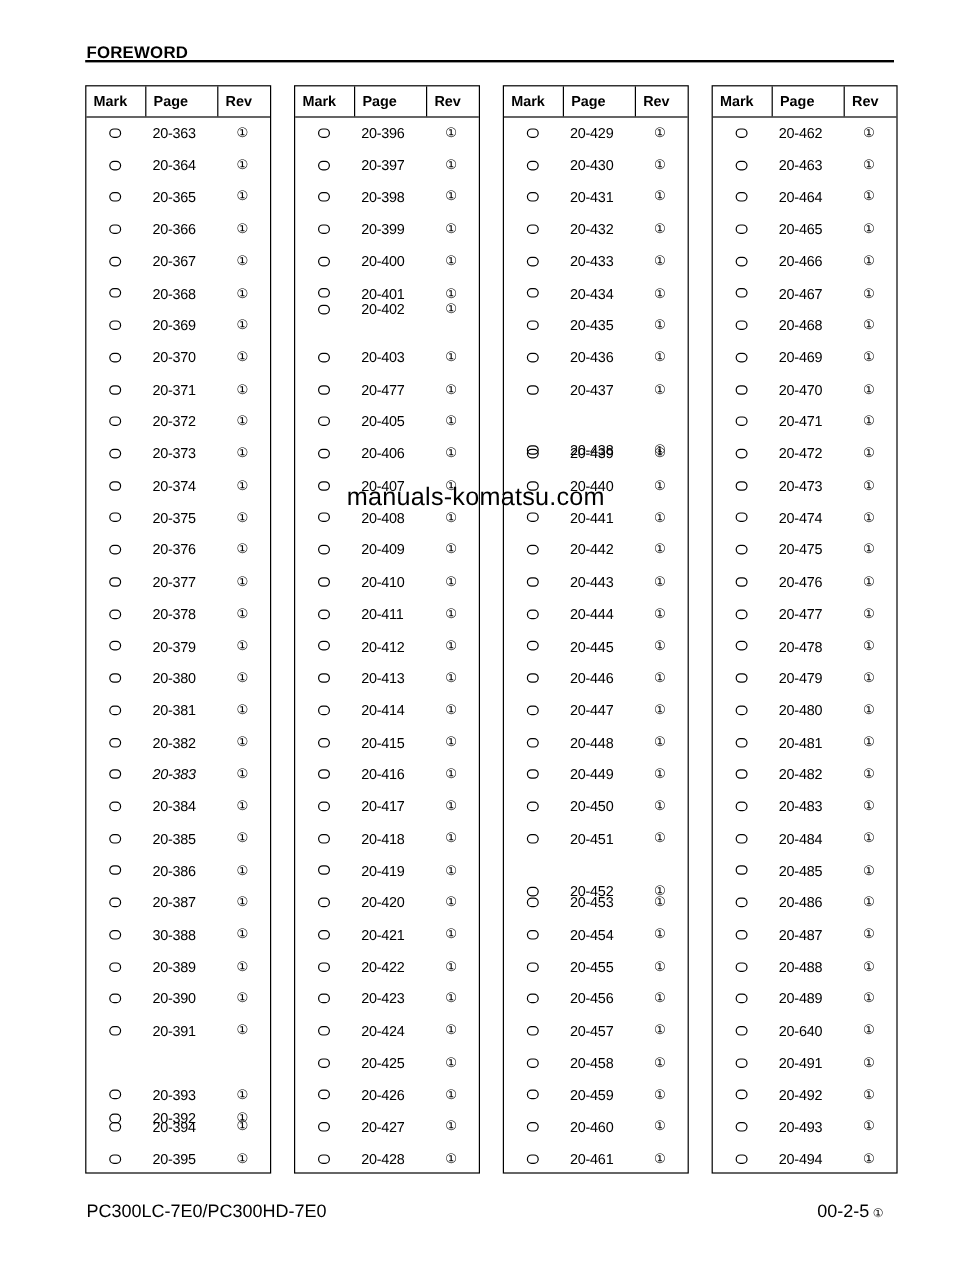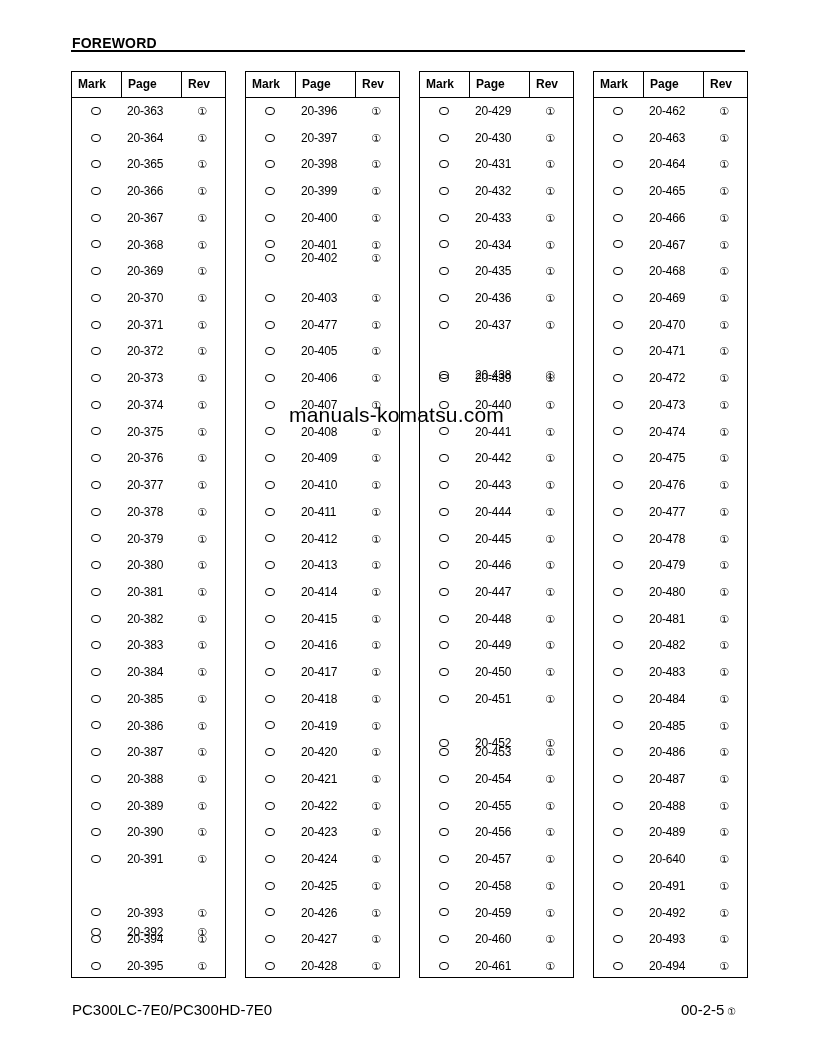--- a/index.html
+++ b/index.html
@@ -131,21 +131,21 @@
         <div class="row" style="top: 483.96px;">
           <span class="mk"><span class="circ"></span></span>
           <span class="pg">20-381</span>
           <span class="rv">①</span>
         </div>
         <div class="row" style="top: 510.68px;">
           <span class="mk"><span class="circ"></span></span>
           <span class="pg">20-382</span>
           <span class="rv">①</span>
         </div>
-        <div class="row" style="top: 537.4px;">
+        <div class="row" style="top: 537.4px; font-style: italic;">
           <span class="mk"><span class="circ"></span></span>
           <span class="pg">20-383</span>
           <span class="rv">①</span>
         </div>
         <div class="row" style="top: 564.12px;">
           <span class="mk"><span class="circ"></span></span>
           <span class="pg">20-384</span>
           <span class="rv">①</span>
         </div>
         <div class="row" style="top: 590.84px;">
@@ -158,21 +158,21 @@
           <span class="pg">20-386</span>
           <span class="rv">①</span>
         </div>
         <div class="row" style="top: 644.28px;">
           <span class="mk"><span class="circ"></span></span>
           <span class="pg">20-387</span>
           <span class="rv">①</span>
         </div>
         <div class="row" style="top: 671px;">
           <span class="mk"><span class="circ"></span></span>
-          <span class="pg">20-388</span>
+          <span class="pg">30-388</span>
           <span class="rv">①</span>
         </div>
         <div class="row" style="top: 697.72px;">
           <span class="mk"><span class="circ"></span></span>
           <span class="pg">20-389</span>
           <span class="rv">①</span>
         </div>
         <div class="row" style="top: 724.44px;">
           <span class="mk"><span class="circ"></span></span>
           <span class="pg">20-390</span>

